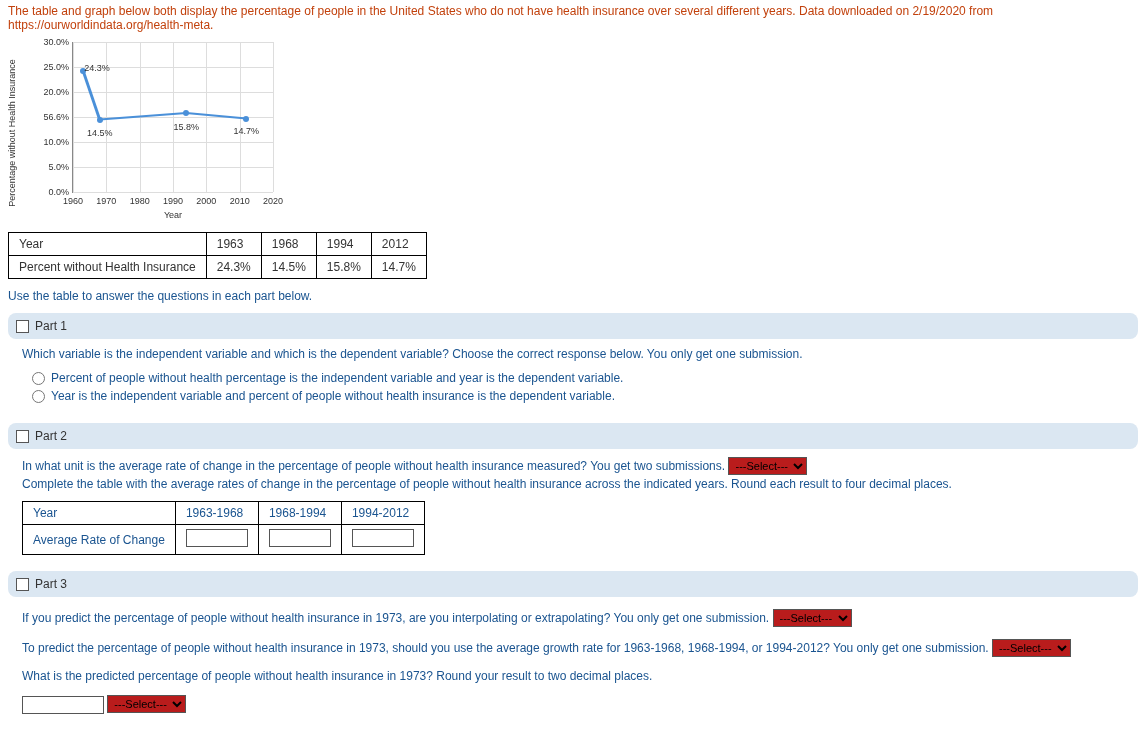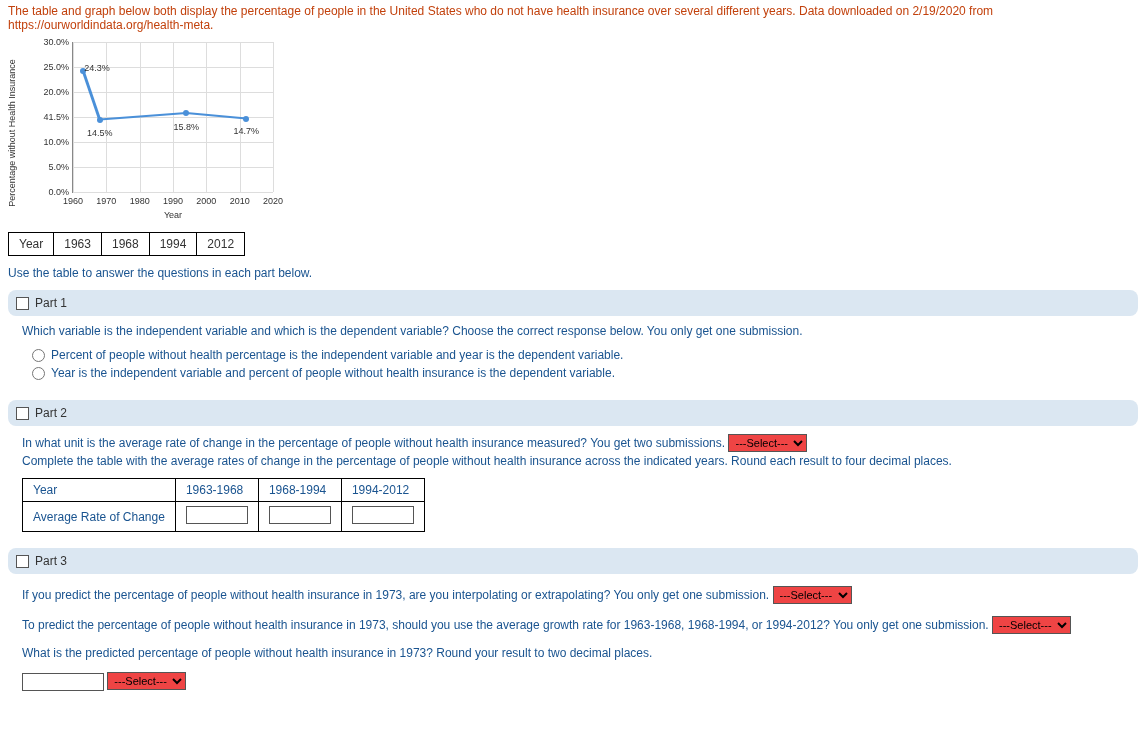--- a/index.html
+++ b/index.html
@@ -72,21 +72,21 @@
     padding:4px 10px;
     font-size:12px;
     font-weight:normal;
     text-align:left;
   }
   .rate-input {
     width:60px; height:16px; border:1px solid #555; background:#fff; display:inline-block;
   }
   select.inline-select {
     font-size:11px;
-    background:#ef4444;
+    background:#b91c1c;
     border:1px solid #555;
     padding:0 2px;
     height:18px;
   }
   .small-box { width:80px; height:16px; border:1px solid #555; background:#fff; display:inline-block; vertical-align:middle; }
   .row-space { margin: 12px 0; }
 </style>
 </head>
 <body>
 
@@ -96,21 +96,21 @@
   <div class="y-axis-label">Percentage without Health Insurance</div>
   <div class="plot-area">
 
     <div class="gridline-h" style="top:100%;"></div>
     <div class="y-tick" style="top:100%;">0.0%</div>
     <div class="gridline-h" style="top:83.33%;"></div>
     <div class="y-tick" style="top:83.33%;">5.0%</div>
     <div class="gridline-h" style="top:66.67%;"></div>
     <div class="y-tick" style="top:66.67%;">10.0%</div>
     <div class="gridline-h" style="top:50%;"></div>
-    <div class="y-tick" style="top:50%;">41.5%</div>
+    <div class="y-tick" style="top:50%;">56.6%</div>
     <div class="gridline-h" style="top:33.33%;"></div>
     <div class="y-tick" style="top:33.33%;">20.0%</div>
     <div class="gridline-h" style="top:16.67%;"></div>
     <div class="y-tick" style="top:16.67%;">25.0%</div>
     <div class="gridline-h" style="top:0%;"></div>
     <div class="y-tick" style="top:0%;">30.0%</div>
 
     <div class="gridline-v" style="left:0%;"></div>
     <div class="x-tick" style="left:0%;">1960</div>
     <div class="gridline-v" style="left:16.67%;"></div>
@@ -149,20 +149,27 @@
 </div>
 
 <table class="data-table">
   <tbody>
       <tr>
     <td>Year</td>
     <td>1963</td>
     <td>1968</td>
     <td>1994</td>
     <td>2012</td>
+  </tr>
+  <tr>
+    <td>Percent without Health Insurance</td>
+    <td>24.3%</td>
+    <td>14.5%</td>
+    <td>15.8%</td>
+    <td>14.7%</td>
   </tr>
 </tbody>
   </table>
 
 <div class="instr">Use the table to answer the questions in each part below.</div>
 
 <div class="part-header">
   <span class="checkbox"></span>
   <span>Part 1</span>
 </div>

